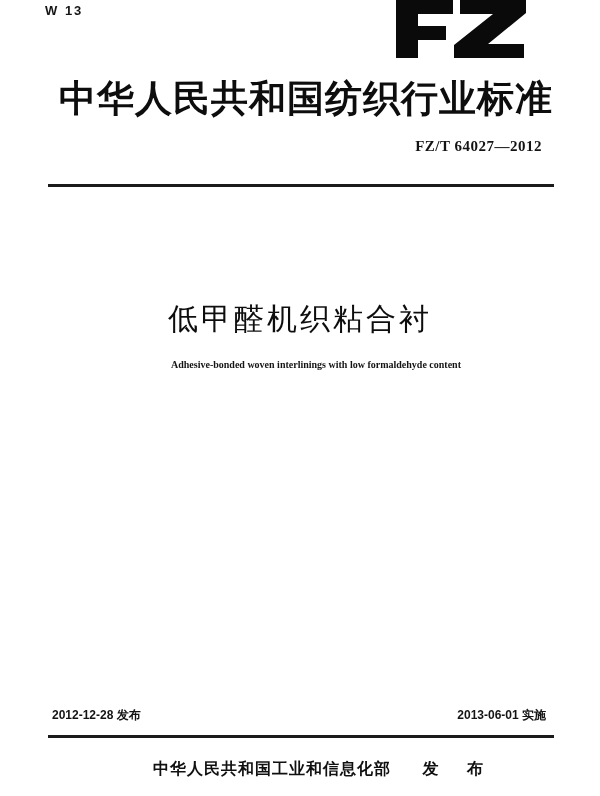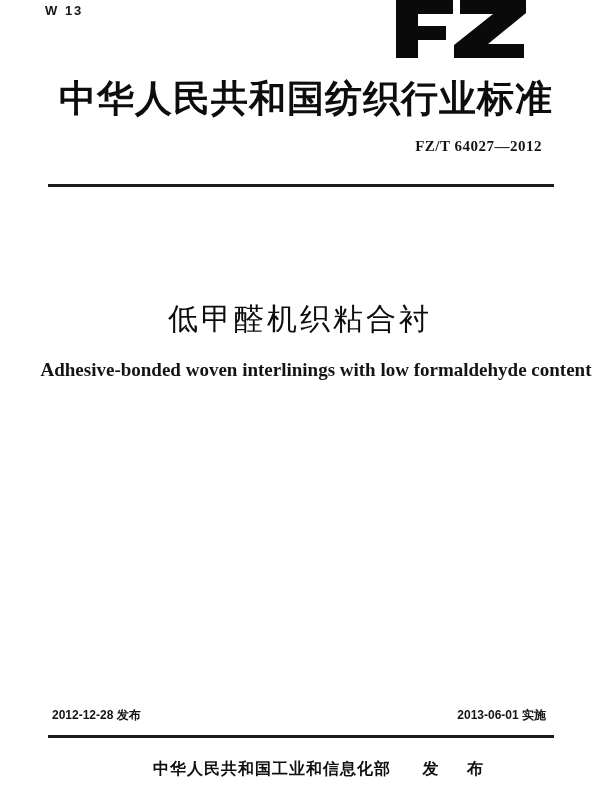--- a/index.html
+++ b/index.html
@@ -78,21 +78,21 @@
     letter-spacing: 3px;
     white-space: nowrap;
     color: #0d0d0d;
   }
   .title-en {
     position: absolute;
     left: 0;
     right: 0;
     top: 359px;
     text-align: center;
-    font-size: 19px;
+    font-size: 10px;
     font-weight: bold;
     font-family: "Liberation Serif", serif;
     white-space: nowrap;
     color: #141414;
     margin-left: 32px;
   }
   .date-row {
     position: absolute;
     left: 52px;
     right: 54px;

